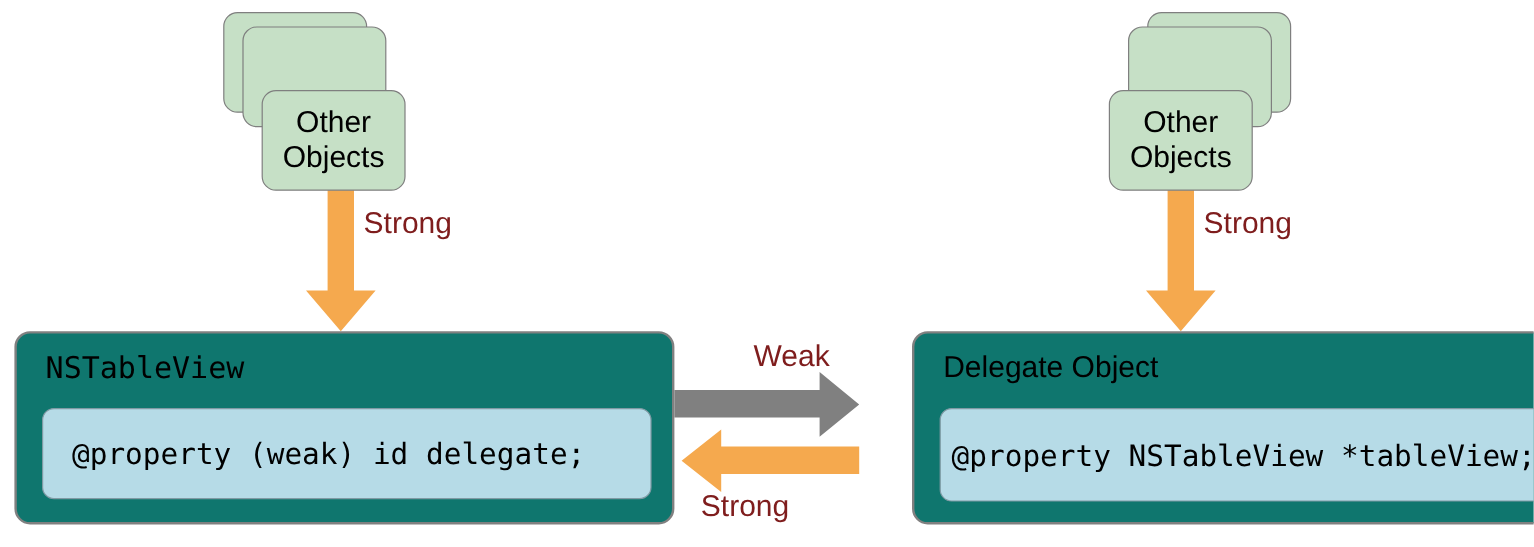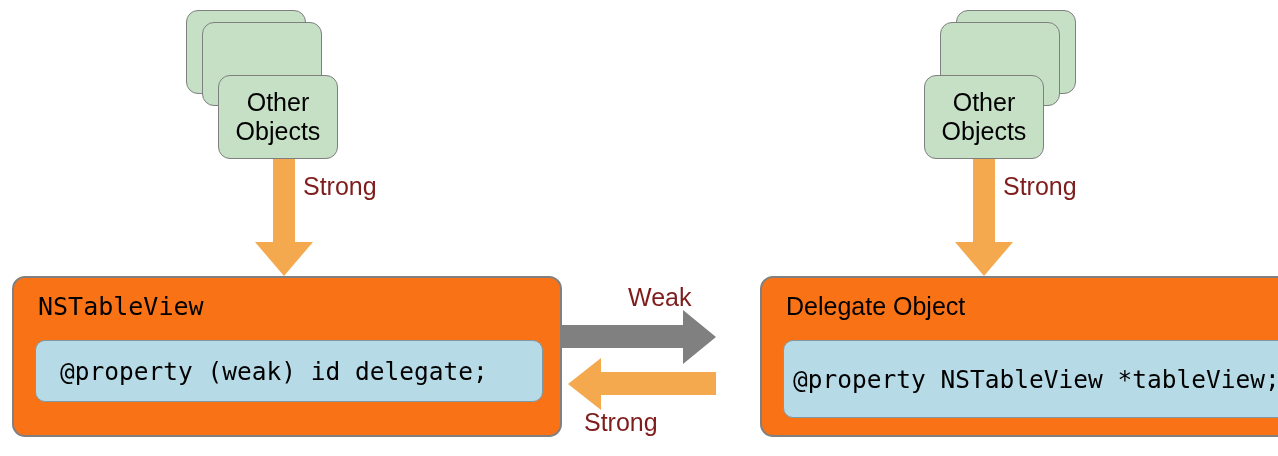--- a/index.html
+++ b/index.html
@@ -50,21 +50,21 @@
     font-family: "Liberation Sans", sans-serif;
     margin-top: 39px;
   }
   .card.front span { display: block; }
 
   
   .objbox {
     position: absolute;
     border: 2.2px solid #808080;
     border-radius: 13px;
-    background: #f97316;
+    background: #0f766e;
     box-sizing: border-box;
     padding-left: 46px;
   }
   .objbox-title {
     position: absolute;
     left: 24px;
     top: 14px;
     font-size: 25px;
     color: #000;
     white-space: nowrap;
@@ -133,21 +133,21 @@
     </div>
   </div>
 
   <div class="caption" style="left:303px; top:172px;">Strong</div>
   <div class="caption" style="left:1003px; top:172px;">Strong</div>
   <div class="caption" style="left:628px; top:283px;">Weak</div>
   <div class="caption" style="left:584px; top:408px;">Strong</div>
 
   <div class="objbox" style="left:12px; top:276px; width:550px; height:161px;">
     <div class="objbox-title title-mono">NSTableView</div>
-    <div class="codebox" style="left:21px; top:62px; width:508px; height:62px; padding-left:24px;">
+    <div class="codebox" style="left:21px; top:62px; width:508px; height:76px; padding-left:24px;">
       <span>@property (weak) id delegate;</span>
     </div>
   </div>
 
   <div class="objbox" style="left:716px; top:276px; width:542px; height:161px;margin-left:44px;">
     <div class="objbox-title title-sans">Delegate Object</div>
     <div class="codebox" style="left:21px; top:62px; width:508px; height:78px; padding-left:9px;">
       <span>@property NSTableView *tableView;</span>
     </div>
   </div>

